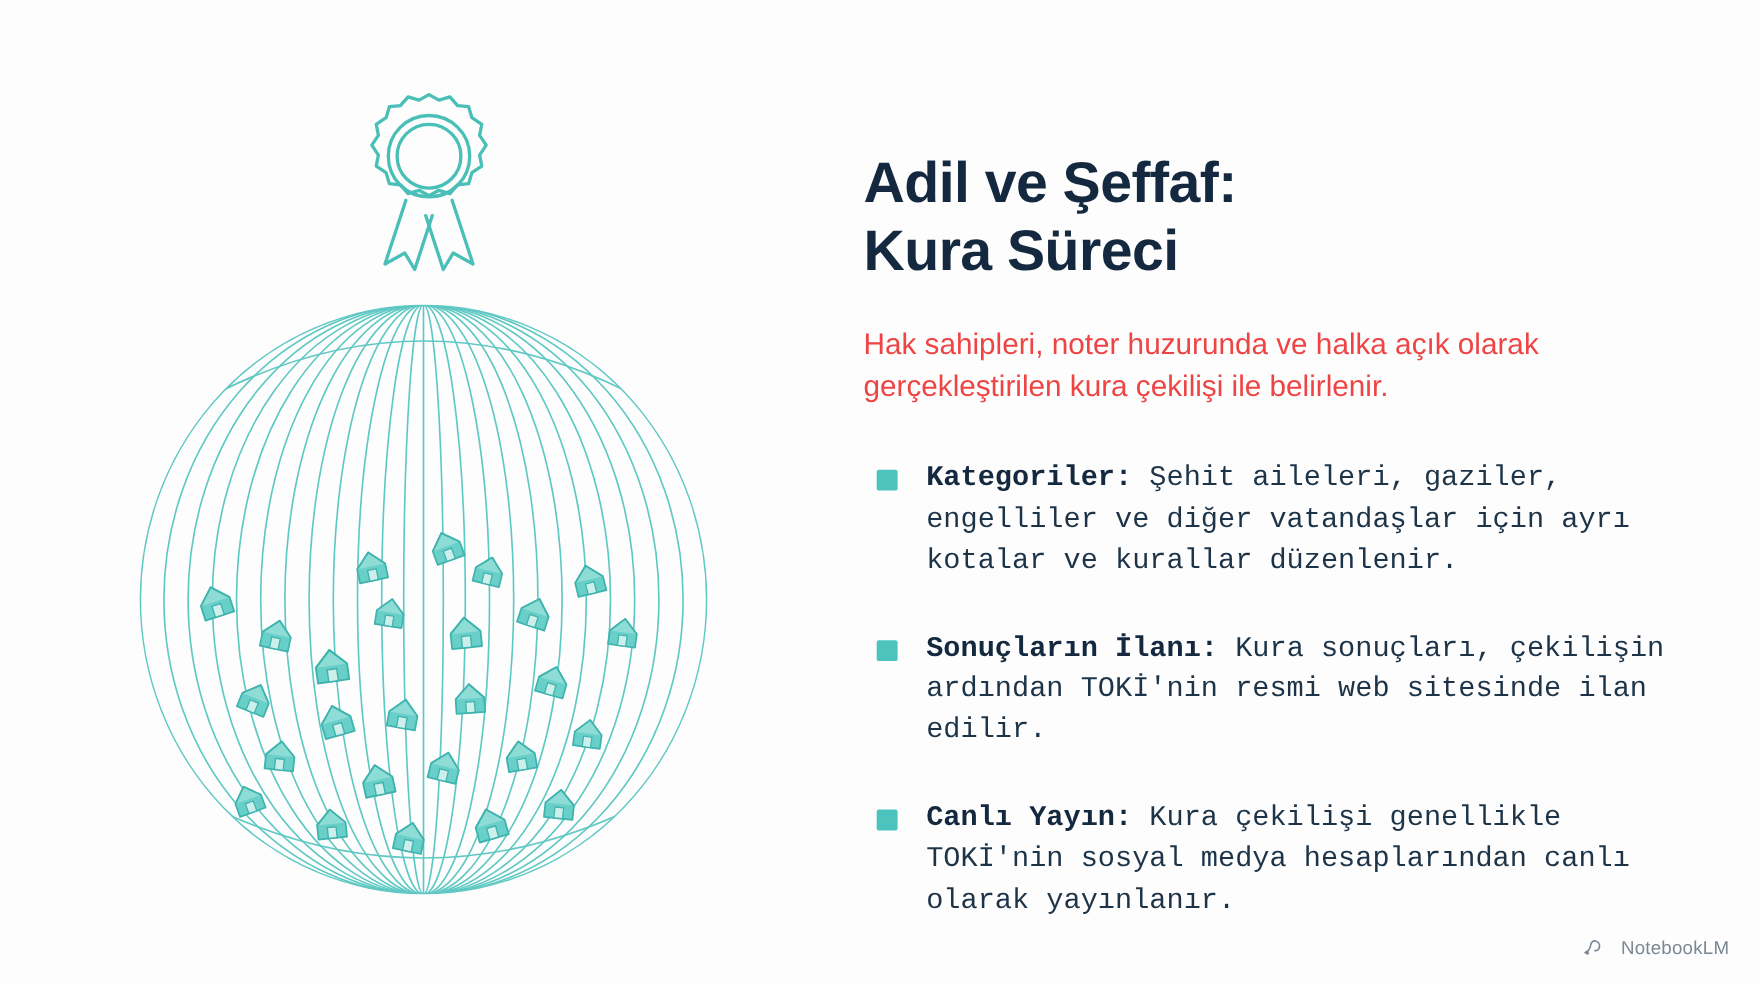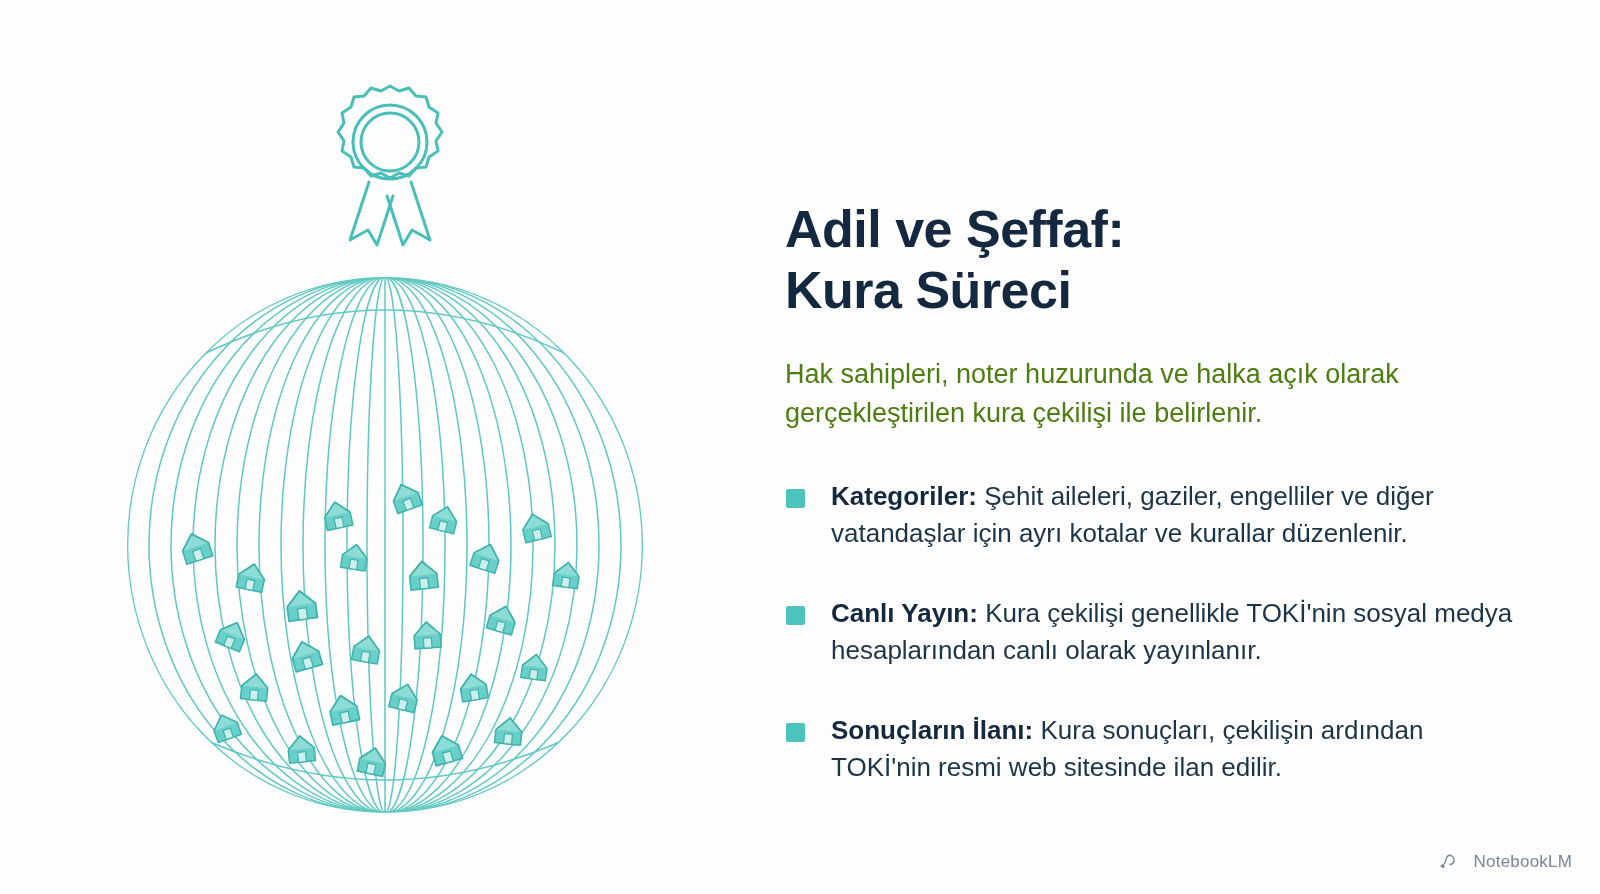--- a/index.html
+++ b/index.html
@@ -59,28 +59,29 @@
     line-height: 1.18;
     font-weight: bold;
     color: #14293f;
     letter-spacing: -0.5px;
     margin: 0 0 34px 0;
     white-space: pre-line;
   }
   .intro {
     font-size: 27px;
     line-height: 1.42;
-    color: #4d7c0f;
+    color: #ef4444;
     margin: 0 0 46px 0;
     max-width: 710px;
   }
   .bullets {
     list-style: none;
-    margin: 1px;
+    margin: 12px;
     padding: 0;
+    font-family: Liberation Mono, monospace;
   }
   .bullet {
     position: relative;
     padding-left: 45px;
     margin-bottom: 42px;
     font-size: 26px;
     line-height: 1.44;
     color: #1d3448;
     max-width: 715px;
   }
@@ -207,25 +208,25 @@
 Kura Süreci</h1>
     <p class="intro">Hak sahipleri, noter huzurunda ve halka açık olarak gerçekleştirilen kura çekilişi ile belirlenir.</p>
 
     <ul class="bullets">
       <li class="bullet">
         <span class="bullet-marker"></span>
         <span class="bullet-label">Kategoriler:</span><span class="bullet-text"> Şehit aileleri, gaziler, engelliler ve diğer vatandaşlar için ayrı kotalar ve kurallar düzenlenir.</span>
       </li>
       <li class="bullet">
         <span class="bullet-marker"></span>
-        <span class="bullet-label">Canlı Yayın:</span><span class="bullet-text"> Kura çekilişi genellikle TOKİ'nin sosyal medya hesaplarından canlı olarak yayınlanır.</span>
+        <span class="bullet-label">Sonuçların İlanı:</span><span class="bullet-text"> Kura sonuçları, çekilişin ardından TOKİ'nin resmi web sitesinde ilan edilir.</span>
       </li>
       <li class="bullet">
         <span class="bullet-marker"></span>
-        <span class="bullet-label">Sonuçların İlanı:</span><span class="bullet-text"> Kura sonuçları, çekilişin ardından TOKİ'nin resmi web sitesinde ilan edilir.</span>
+        <span class="bullet-label">Canlı Yayın:</span><span class="bullet-text"> Kura çekilişi genellikle TOKİ'nin sosyal medya hesaplarından canlı olarak yayınlanır.</span>
       </li>
     </ul>
   </div>
 
   <div class="watermark">
     <span>
       <svg width="20" height="20" viewBox="0 0 20 20" fill="none" xmlns="http://www.w3.org/2000/svg">
         <path d="M3 14c3-1 4.5-3.5 5-6.5C8.6 4 10.5 3 12.5 3.5 15 4.1 16.5 6.5 16 9c-.4 2.2-2.2 3.6-4 3.2" stroke="#7b8794" stroke-width="1.5" fill="none" stroke-linecap="round"></path>
         <circle cx="5" cy="14.4" r="1.6" fill="#7b8794"></circle>
       </svg>

